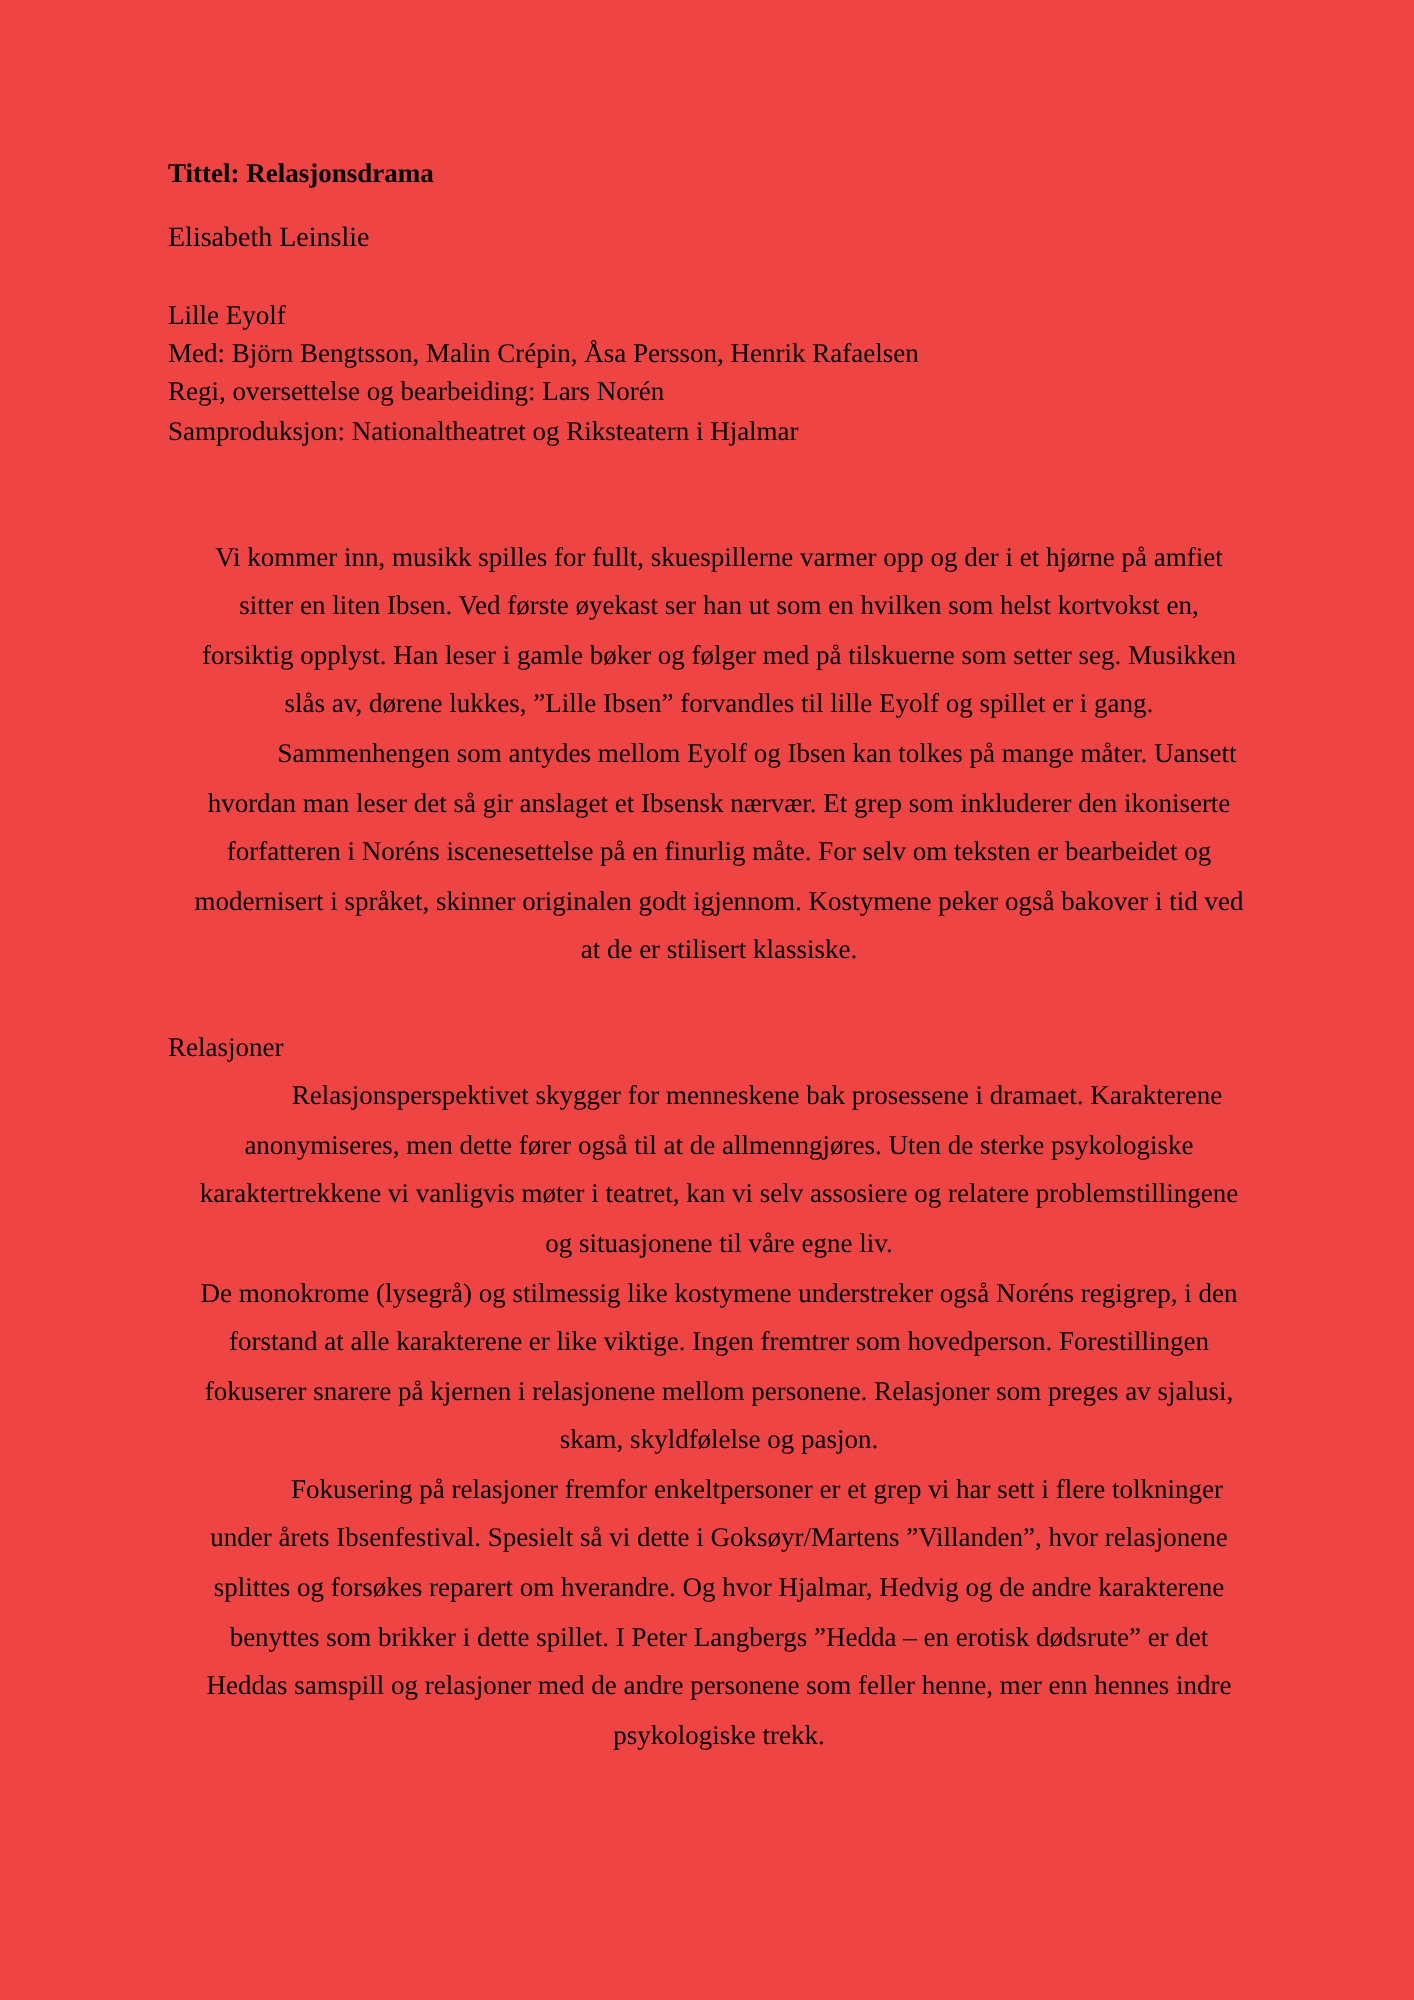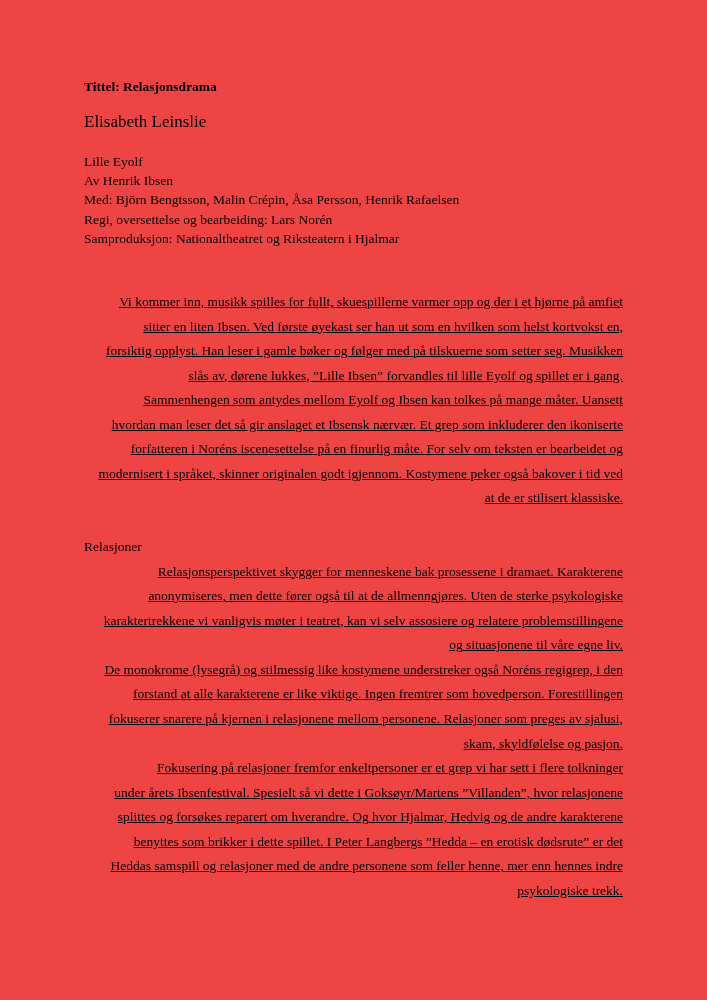--- a/index.html
+++ b/index.html
@@ -21,41 +21,40 @@
     padding: 78px 84px 40px 84px;
     background: #ef4444;
   }
   .heading-line {
     font-size: 13.5px;
     font-weight: bold;
     line-height: 1.35;
     margin: 0 0 15px 0;
   }
   .byline {
-    font-size: 17px;
+    font-size: 14px;
     line-height: 1.35;
     margin: 4px 0 15px 0;
   }
   .credits {
     font-size: 13.5px;
     line-height: 1.42;
     margin: 18px 0 20px 0;
   }
   .credits div {
     white-space: pre-wrap;
   }
   .spacer-lg {
     height: 22px;
   }
   p.body {
     font-size: 13.5px;
     line-height: 1.82;
     margin: 0 0 0 12px;
-    text-align: right;
-    text-decoration: underline;
+    text-align: center;
   }
   p.body.indent {
     text-indent: 38px;
   }
   .section-title {
     font-size: 13.5px;
     font-weight: normal;
     line-height: 1.82;
     margin: 0;
   }
@@ -68,21 +67,20 @@
 
 <div class="page">
 
   <div class="heading-line">Tittel: Relasjonsdrama</div>
 
 
   <div class="byline">Elisabeth Leinslie</div>
 
   <div class="credits">
     <div>Lille Eyolf</div>
-    <div>Av Henrik Ibsen</div>
     <div>Med: Björn Bengtsson, Malin Crépin, Åsa Persson, Henrik Rafaelsen</div>
     <div>Regi, oversettelse og bearbeiding: Lars Norén</div>
     <div>Samproduksjon: Nationaltheatret og Riksteatern i Hjalmar</div>
   </div>
 
   <div class="spacer-lg"></div>
 
   <p class="body">Vi kommer inn, musikk spilles for fullt, skuespillerne varmer opp og der i et hjørne på amfiet sitter en liten Ibsen. Ved første øyekast ser han ut som en hvilken som helst kortvokst en, forsiktig opplyst. Han leser i gamle bøker og følger med på tilskuerne som setter seg. Musikken slås av, dørene lukkes, ”Lille Ibsen” forvandles til lille Eyolf og spillet er i gang.</p>
   <p class="body indent">Sammenhengen som antydes mellom Eyolf og Ibsen kan tolkes på mange måter. Uansett hvordan man leser det så gir anslaget et Ibsensk nærvær. Et grep som inkluderer den ikoniserte forfatteren i Noréns iscenesettelse på en finurlig måte. For selv om teksten er bearbeidet og modernisert i språket, skinner originalen godt igjennom. Kostymene peker også bakover i tid ved at de er stilisert klassiske.</p>
 

